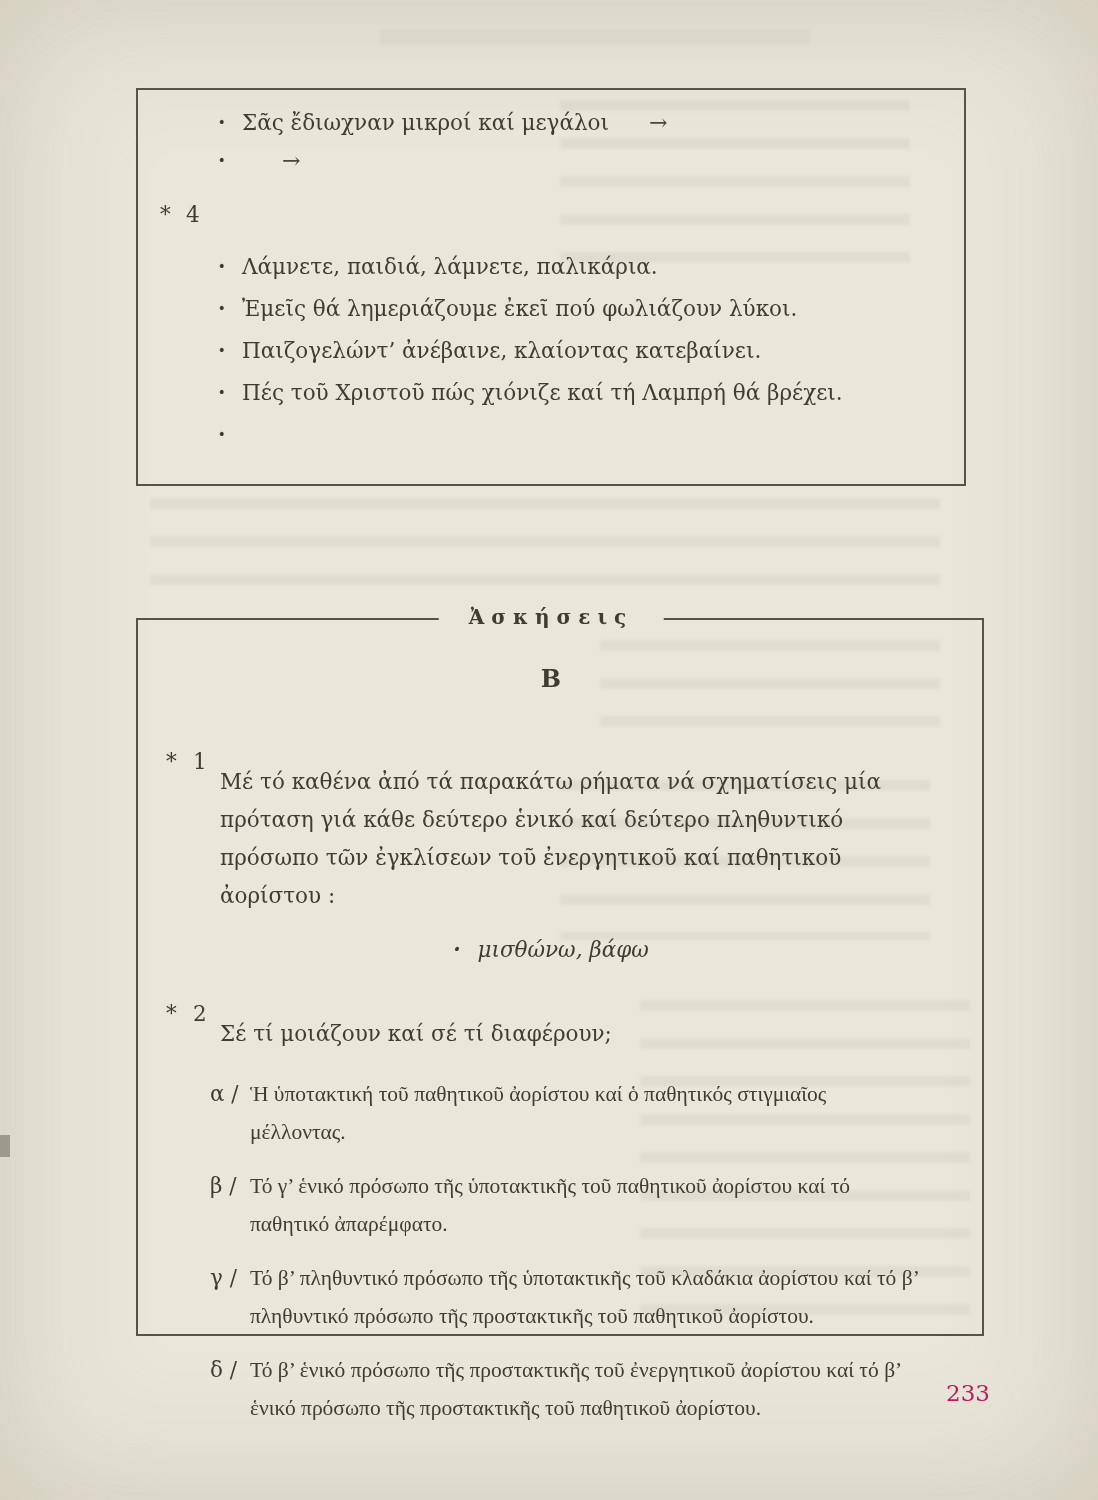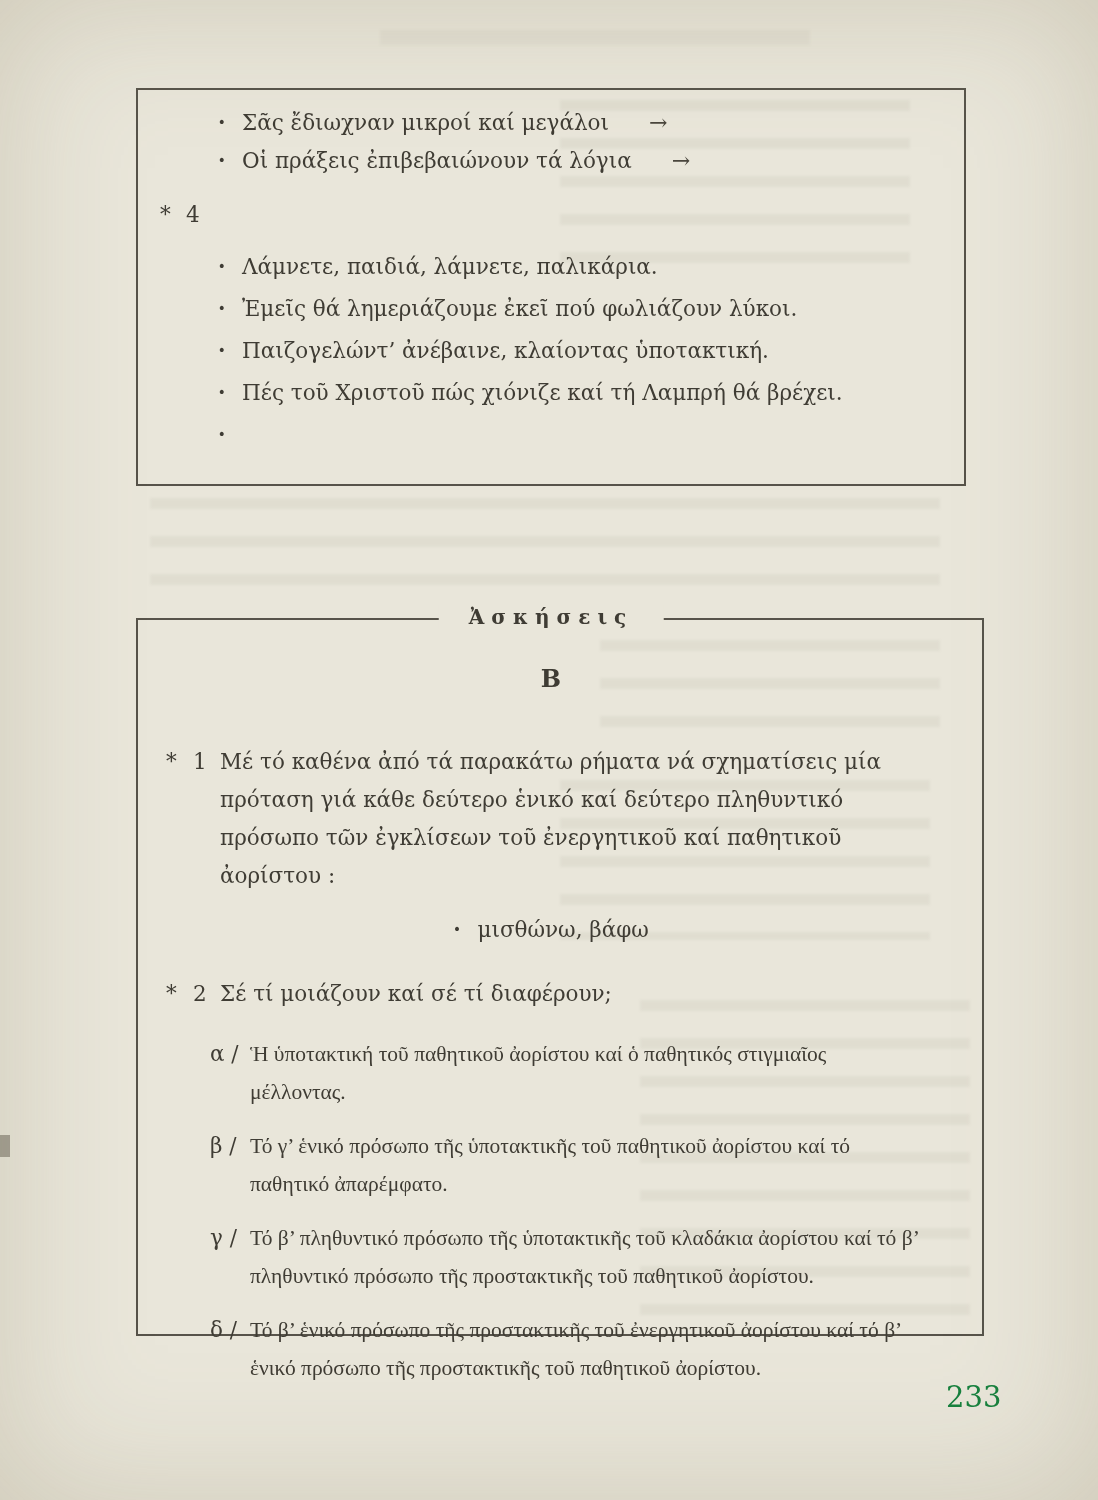--- a/index.html
+++ b/index.html
@@ -54,35 +54,35 @@
   .legend {
     position:absolute; top:-15px; left:50%; transform:translateX(-54%);
     background:#e9e6da; padding:0 30px;
     font-weight:bold; font-size:20px; letter-spacing:7px; white-space:nowrap;
   }
   .section-b { margin-top:44px; text-align:center; font-weight:bold; font-size:24px; }
 
   .ex { display:flex; align-items:flex-start; }
   .ex .star { width:27px; flex:none; }
   .ex .num  { width:27px; flex:none; }
-  .ex .body { flex:1; max-width:700px; }
+  .ex .body { flex:1; max-width:700px;margin-top:20px; }
   .ex1 { margin-top:50px; }
   .ex2 { margin-top:26px; }
 
-  .verb-line { margin:16px 0 10px; text-align:center; }
+  .verb-line { margin:16px 0 10px; text-align:center;font-style:italic; }
   .verb-line .dot { font-weight:bold; margin-right:10px; }
 
   .subs { margin-top:22px; margin-left:44px; }
   .sub { display:flex; align-items:flex-start; margin-bottom:16px; }
   .sub-label { width:40px; flex:none; }
   .sub-text { flex:1; max-width:672px;font-family:Liberation Serif, serif; }
 
   .page-number {
     position:absolute; left:946px; top:1380px;
-    font-size:29px; color:#15803d;
+    font-size:23px; color:#be185d;
   }
 </style>
 </head>
 <body>
 
 <div class="page">
 
   <div>
     <div class="ghost plain" style="left:380px;top:30px;width:430px;height:15px"></div>
     <div class="ghost stripes" style="left:560px;top:100px;width:350px;height:170px"></div>
@@ -95,41 +95,40 @@
 
   <div class="box box1">
 
     <div class="tb line">
       <span class="dot">·</span>
       <span class="txt">Σᾶς ἔδιωχναν μικροί καί μεγάλοι</span>
       <span class="arrow">→</span>
     </div>
     <div class="tb line">
       <span class="dot">·</span>
-      <span class="txt">Οἱ πράξεις ἐπιβεβαιώνουν τά λόγια</span>
       <span class="arrow">→</span>
     </div>
 
     <div class="ex-head line">
       <span class="star">*</span>
       <span class="num">4</span>
     </div>
 
     <div class="xlist">
       <div class="xb line">
         <span class="dot">·</span>
         <span>Λάμνετε, παιδιά, λάμνετε, παλικάρια.</span>
       </div>
       <div class="xb line">
         <span class="dot">·</span>
         <span>Ἐμεῖς θά λημεριάζουμε ἐκεῖ πού φωλιάζουν λύκοι.</span>
       </div>
       <div class="xb line">
         <span class="dot">·</span>
-        <span>Παιζογελώντ’ ἀνέβαινε, κλαίοντας ὑποτακτική.</span>
+        <span>Παιζογελώντ’ ἀνέβαινε, κλαίοντας κατεβαίνει.</span>
       </div>
       <div class="xb line">
         <span class="dot">·</span>
         <span>Πές τοῦ Χριστοῦ πώς χιόνιζε καί τή Λαμπρή θά βρέχει.</span>
       </div>
       <div class="xb line">
         <span class="dot">·</span>
       </div>
     </div>
   </div>

